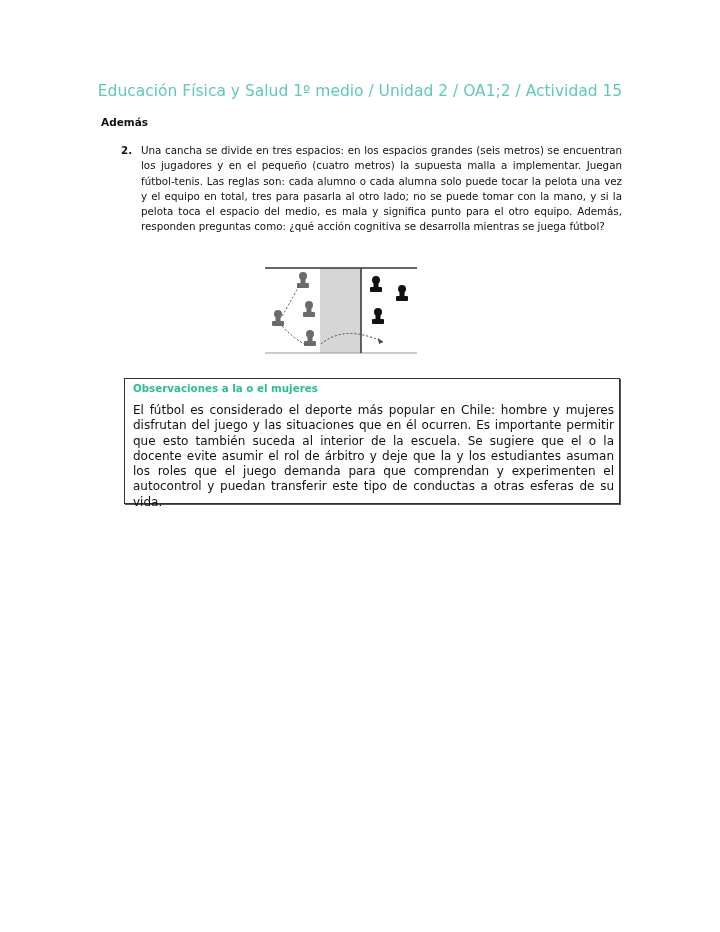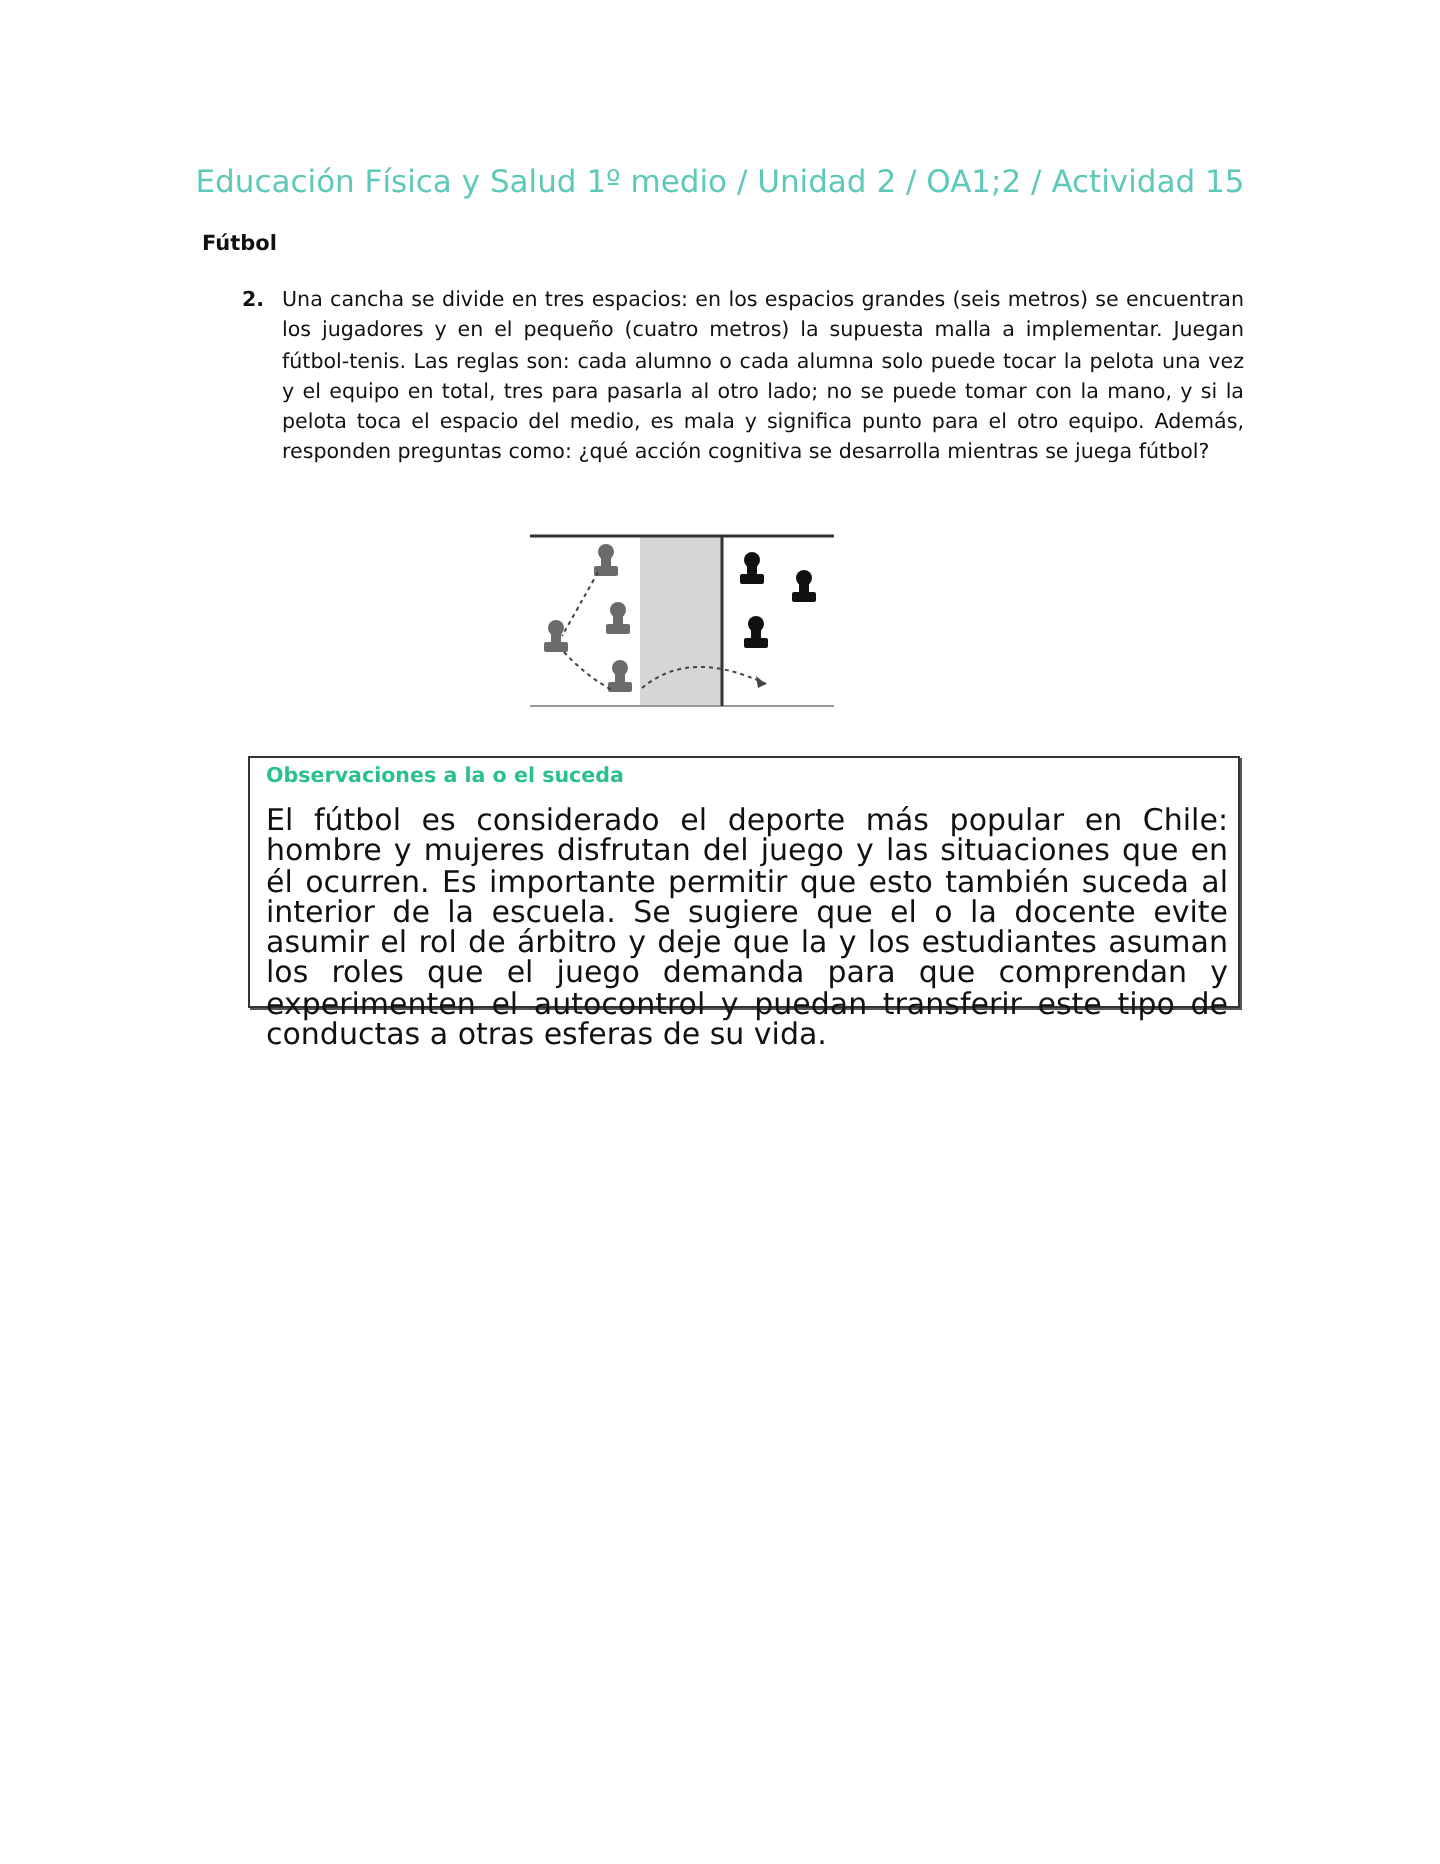--- a/index.html
+++ b/index.html
@@ -22,29 +22,29 @@
     }
     .obs-box {
       position: absolute; left: 124px; top: 378px; width: 494px; height: 124px;
       border: 1px solid #333; box-shadow: 1px 1px 0 #555;
     }
     .obs-title {
       position: absolute; left: 8px; top: 3px; font-size: 10.3px; font-weight: bold; color: #2bbf8f;
     }
     .obs-text {
       position: absolute; left: 8px; top: 24px; width: 481px;
-      font-size: 15px; line-height: 15.3px; text-align: justify; color: #111;
+      font-size: 12px; line-height: 15.3px; text-align: justify; color: #111;
     }
   </style>
 </head>
 <body>
 
 <div class="title">Educación Física y Salud 1º medio / Unidad 2 / OA1;2 / Actividad 15</div>
 
-<div class="section-head">Fútbol</div>
+<div class="section-head">Además</div>
 
 <div class="activity">
   <span class="num">2.</span>
   <div class="text">Una cancha se divide en tres espacios: en los espacios grandes (seis metros) se encuentran los jugadores y en el pequeño (cuatro metros) la supuesta malla a implementar. Juegan fútbol-tenis. Las reglas son: cada alumno o cada alumna solo puede tocar la pelota una vez y el equipo en total, tres para pasarla al otro lado; no se puede tomar con la mano, y si la pelota toca el espacio del medio, es mala y significa punto para el otro equipo. Además, responden preguntas como: ¿qué acción cognitiva se desarrolla mientras se juega fútbol?</div>
 </div>
 
 <div class="figure">
   <svg width="152" height="89" viewBox="0 0 152 89" xmlns="http://www.w3.org/2000/svg">
 
     <rect x="55" y="2" width="41" height="85" fill="#d6d6d6"></rect>
@@ -97,15 +97,15 @@
     <g fill="none" stroke="#444" stroke-width="1" stroke-dasharray="2,2">
       <path d="M34 20 Q24 38 16 52"></path>
       <path d="M17 60 Q28 72 41 79"></path>
       <path d="M56 78 Q80 58 118 76"></path>
     </g>
     <polygon points="118,76 113,72 114,78" fill="#444"></polygon>
   </svg>
 </div>
 
 <div class="obs-box">
-  <div class="obs-title">Observaciones a la o el suceda</div>
+  <div class="obs-title">Observaciones a la o el mujeres</div>
   <div class="obs-text">El fútbol es considerado el deporte más popular en Chile: hombre y mujeres disfrutan del juego y las situaciones que en él ocurren. Es importante permitir que esto también suceda al interior de la escuela. Se sugiere que el o la docente evite asumir el rol de árbitro y deje que la y los estudiantes asuman los roles que el juego demanda para que comprendan y experimenten el autocontrol y puedan transferir este tipo de conductas a otras esferas de su vida.</div>
 </div>
 
 </body></html>

